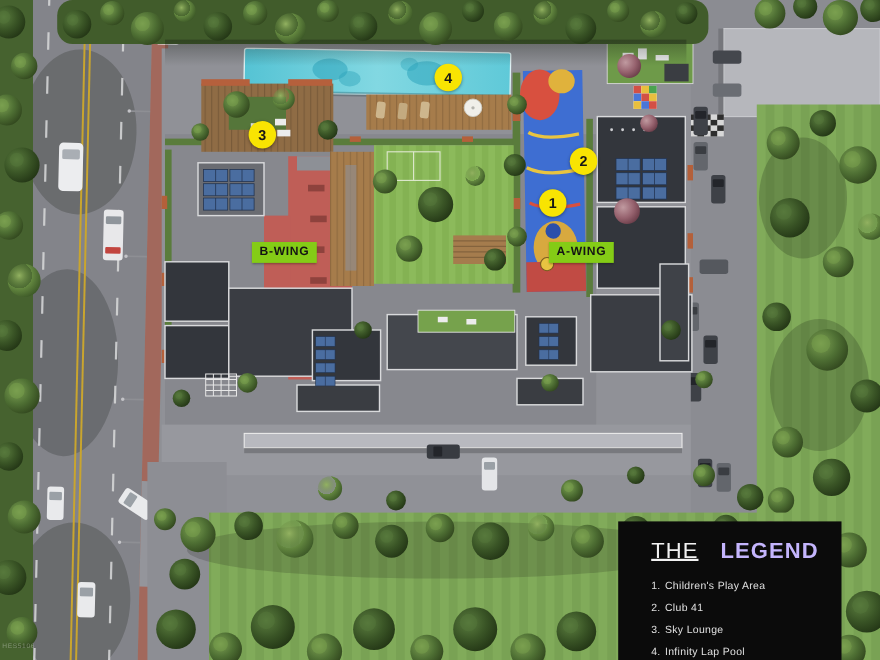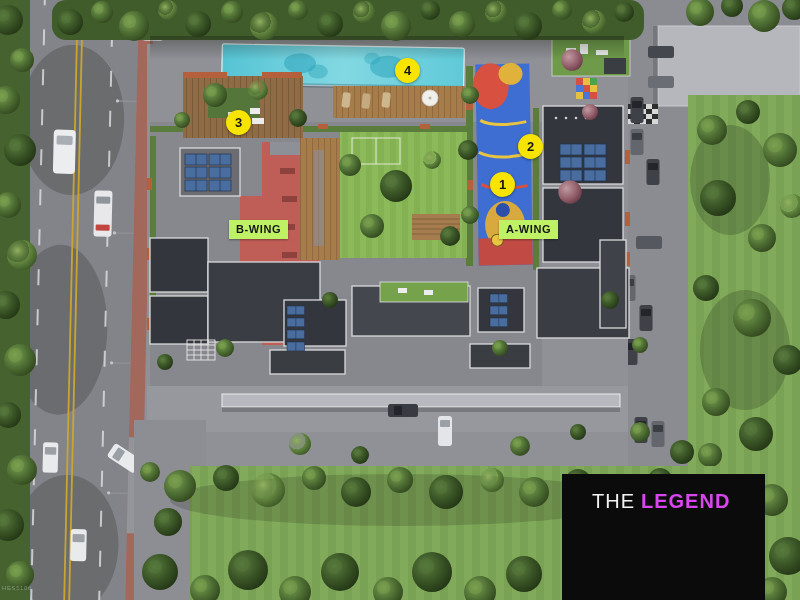--- a/index.html
+++ b/index.html
@@ -1,41 +1,41 @@
 <!DOCTYPE html>
 <html><head>
 <meta charset="utf-8">
 <style>
   html,body{margin:0;padding:0;background:#222;}
   .stage{position:relative;width:800px;height:600px;overflow:hidden;background:#8f9095;
          font-family:"Liberation Sans",sans-serif;}
   .stage svg{position:absolute;left:0;top:0;}
 
   
-  .wing-label{position:absolute;background:#bef264;color:#141414;font-weight:700;
+  .wing-label{position:absolute;background:#84cc16;color:#141414;font-weight:700;
     font-size:11px;line-height:11px;padding:4px 7px;letter-spacing:.6px;white-space:nowrap;
     box-shadow:0 1px 2px rgba(0,0,0,.35);}
   .wing-b{left:229px;top:220px;}
   .wing-a{left:499px;top:220px;}
 
   
   .marker{position:absolute;width:25px;height:25px;border-radius:50%;background:#f8e402;
     color:#161616;font-weight:700;font-size:13px;display:flex;align-items:center;
     justify-content:center;box-shadow:0 1px 3px rgba(0,0,0,.4);cursor:pointer;}
   .m1{left:490px;top:172px;}
   .m2{left:518px;top:134px;}
   .m3{left:226px;top:110px;}
   .m4{left:395px;top:58px;}
 
   
   .legend{position:absolute;left:562px;top:474px;width:203px;height:126px;background:#0b0b0b;
     box-sizing:border-box;padding:16px 0 0 30px;}
   .legend-title{font-size:20px;letter-spacing:1px;white-space:nowrap;}
-  .t-the{color:#f2f2f2;font-weight:400;margin-right:6px;}
-  .t-legend{color:#d946ef;font-weight:700;}
+  .t-the{color:#f2f2f2;font-weight:400;margin-right:20px;text-decoration:underline;}
+  .t-legend{color:#c4b5fd;font-weight:700;}
   .legend-items{margin-top:14px;}
   .lg-item{font-size:9.5px;color:#e0e0e0;margin-bottom:9px;letter-spacing:.3px;white-space:nowrap;}
   .lg-item .no{margin-right:4px;}
 
   .watermark{position:absolute;left:2px;top:585px;font-size:6px;color:rgba(225,228,225,.38);
     letter-spacing:.6px;}
 </style>
 </head>
 <body>
 
@@ -518,17 +518,31 @@
 
 <div class="marker m1">1</div>
 <div class="marker m2">2</div>
 <div class="marker m3">3</div>
 <div class="marker m4">4</div>
 
 <div class="legend">
   <div class="legend-title">
     <span class="t-the">THE</span><span class="t-legend">LEGEND</span>
   </div>
+  <div class="legend-items">
+    <div class="lg-item">
+      <span class="no">1.</span><span>Children's Play Area</span>
+    </div>
+    <div class="lg-item">
+      <span class="no">2.</span><span>Club 41</span>
+    </div>
+    <div class="lg-item">
+      <span class="no">3.</span><span>Sky Lounge</span>
+    </div>
+    <div class="lg-item">
+      <span class="no">4.</span><span>Infinity Lap Pool</span>
+    </div>
+  </div>
 </div>
 
 <div class="watermark">HES5106</div>
 
 </div>
 
 </body></html>

